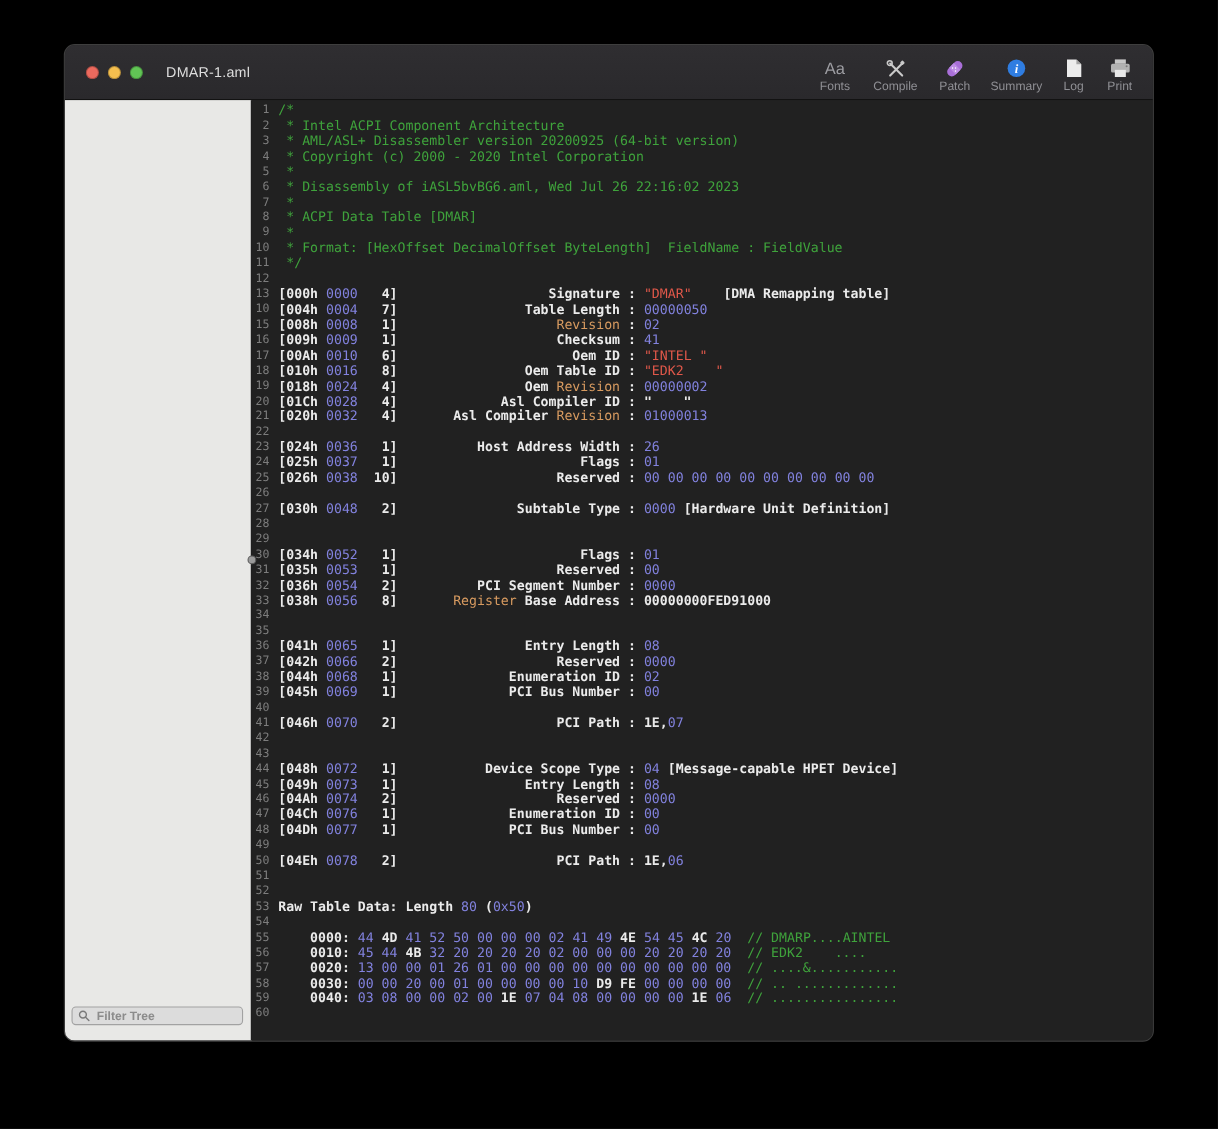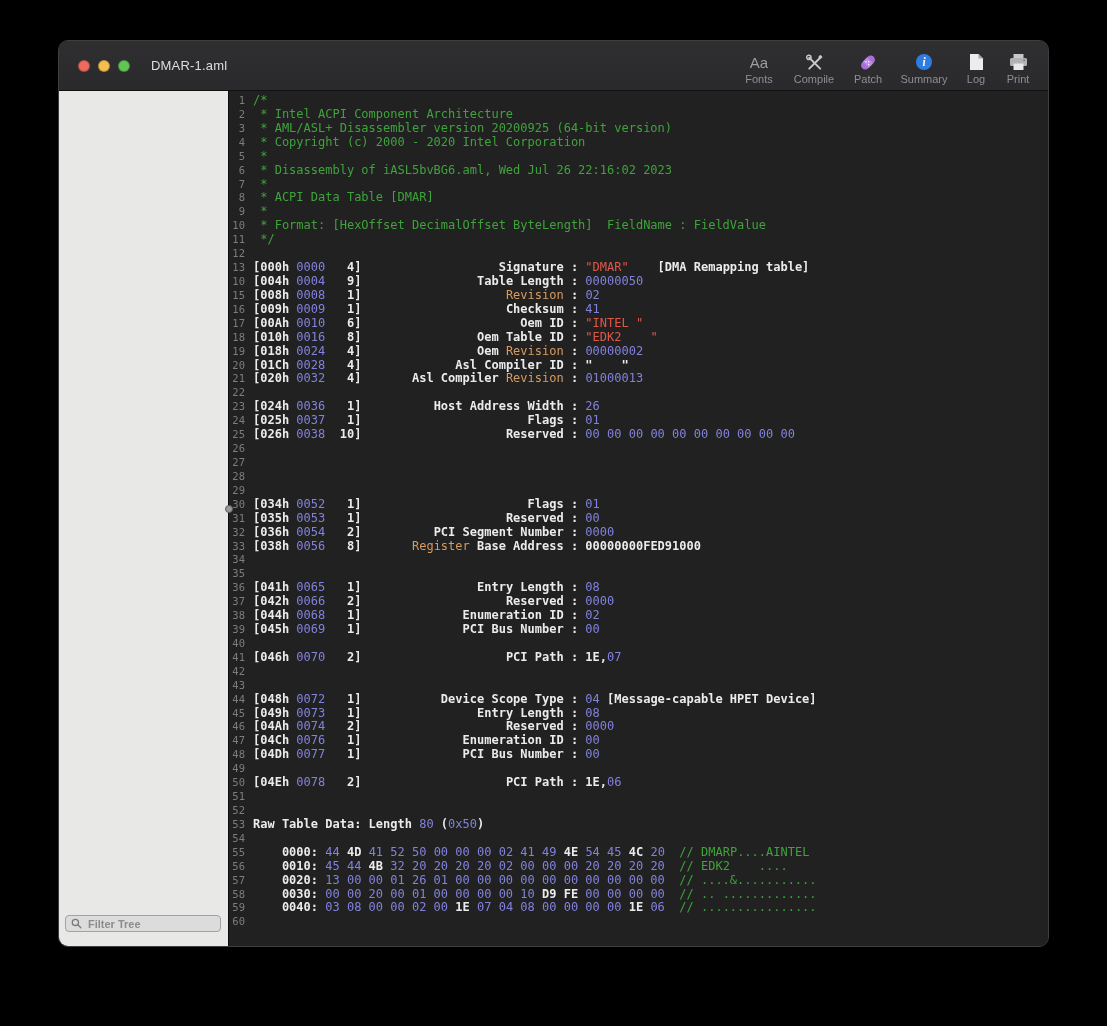--- a/index.html
+++ b/index.html
@@ -197,34 +197,34 @@
           <div class="line"><span class="ln">4</span><span class="lc"><span class="tok-c"> * Copyright (c) 2000 - 2020 Intel Corporation</span></span></div>
           <div class="line"><span class="ln">5</span><span class="lc"><span class="tok-c"> * </span></span></div>
           <div class="line"><span class="ln">6</span><span class="lc"><span class="tok-c"> * Disassembly of iASL5bvBG6.aml, Wed Jul 26 22:16:02 2023</span></span></div>
           <div class="line"><span class="ln">7</span><span class="lc"><span class="tok-c"> * </span></span></div>
           <div class="line"><span class="ln">8</span><span class="lc"><span class="tok-c"> * ACPI Data Table [DMAR]</span></span></div>
           <div class="line"><span class="ln">9</span><span class="lc"><span class="tok-c"> * </span></span></div>
           <div class="line"><span class="ln">10</span><span class="lc"><span class="tok-c"> * Format: [HexOffset DecimalOffset ByteLength]  FieldName : FieldValue</span></span></div>
           <div class="line"><span class="ln">11</span><span class="lc"><span class="tok-c"> */</span></span></div>
           <div class="line"><span class="ln">12</span><span class="lc"></span></div>
           <div class="line"><span class="ln">13</span><span class="lc"><span class="tok-w">[000h </span><span class="tok-n">0000</span><span class="tok-w">   4]                   Signature : </span><span class="tok-s">"DMAR"</span><span class="tok-w">    [DMA Remapping table]</span></span></div>
-          <div class="line"><span class="ln">10</span><span class="lc"><span class="tok-w">[004h </span><span class="tok-n">0004</span><span class="tok-w">   9]                Table Length : </span><span class="tok-n">00000050</span></span></div>
+          <div class="line"><span class="ln">10</span><span class="lc"><span class="tok-w">[004h </span><span class="tok-n">0004</span><span class="tok-w">   7]                Table Length : </span><span class="tok-n">00000050</span></span></div>
           <div class="line"><span class="ln">15</span><span class="lc"><span class="tok-w">[008h </span><span class="tok-n">0008</span><span class="tok-w">   1]                    </span><span class="tok-k">Revision</span><span class="tok-w"> : </span><span class="tok-n">02</span></span></div>
           <div class="line"><span class="ln">16</span><span class="lc"><span class="tok-w">[009h </span><span class="tok-n">0009</span><span class="tok-w">   1]                    Checksum : </span><span class="tok-n">41</span></span></div>
           <div class="line"><span class="ln">17</span><span class="lc"><span class="tok-w">[00Ah </span><span class="tok-n">0010</span><span class="tok-w">   6]                      Oem ID : </span><span class="tok-s">"INTEL "</span></span></div>
           <div class="line"><span class="ln">18</span><span class="lc"><span class="tok-w">[010h </span><span class="tok-n">0016</span><span class="tok-w">   8]                Oem Table ID : </span><span class="tok-s">"EDK2    "</span></span></div>
           <div class="line"><span class="ln">19</span><span class="lc"><span class="tok-w">[018h </span><span class="tok-n">0024</span><span class="tok-w">   4]                Oem </span><span class="tok-k">Revision</span><span class="tok-w"> : </span><span class="tok-n">00000002</span></span></div>
           <div class="line"><span class="ln">20</span><span class="lc"><span class="tok-w">[01Ch </span><span class="tok-n">0028</span><span class="tok-w">   4]             Asl Compiler ID : "    "</span></span></div>
           <div class="line"><span class="ln">21</span><span class="lc"><span class="tok-w">[020h </span><span class="tok-n">0032</span><span class="tok-w">   4]       Asl Compiler </span><span class="tok-k">Revision</span><span class="tok-w"> : </span><span class="tok-n">01000013</span></span></div>
           <div class="line"><span class="ln">22</span><span class="lc"></span></div>
           <div class="line"><span class="ln">23</span><span class="lc"><span class="tok-w">[024h </span><span class="tok-n">0036</span><span class="tok-w">   1]          Host Address Width : </span><span class="tok-n">26</span></span></div>
           <div class="line"><span class="ln">24</span><span class="lc"><span class="tok-w">[025h </span><span class="tok-n">0037</span><span class="tok-w">   1]                       Flags : </span><span class="tok-n">01</span></span></div>
           <div class="line"><span class="ln">25</span><span class="lc"><span class="tok-w">[026h </span><span class="tok-n">0038</span><span class="tok-w">  10]                    Reserved : </span><span class="tok-n">00 00 00 00 00 00 00 00 00 00</span></span></div>
           <div class="line"><span class="ln">26</span><span class="lc"></span></div>
-          <div class="line"><span class="ln">27</span></div>
+          <div class="line"><span class="ln">27</span><span class="lc"><span class="tok-w">[030h </span><span class="tok-n">0048</span><span class="tok-w">   2]               Subtable Type : </span><span class="tok-n">0000</span><span class="tok-w"> [Hardware Unit Definition]</span></span></div>
           <div class="line"><span class="ln">28</span></div>
           <div class="line"><span class="ln">29</span><span class="lc"></span></div>
           <div class="line"><span class="ln">30</span><span class="lc"><span class="tok-w">[034h </span><span class="tok-n">0052</span><span class="tok-w">   1]                       Flags : </span><span class="tok-n">01</span></span></div>
           <div class="line"><span class="ln">31</span><span class="lc"><span class="tok-w">[035h </span><span class="tok-n">0053</span><span class="tok-w">   1]                    Reserved : </span><span class="tok-n">00</span></span></div>
           <div class="line"><span class="ln">32</span><span class="lc"><span class="tok-w">[036h </span><span class="tok-n">0054</span><span class="tok-w">   2]          PCI Segment Number : </span><span class="tok-n">0000</span></span></div>
           <div class="line"><span class="ln">33</span><span class="lc"><span class="tok-w">[038h </span><span class="tok-n">0056</span><span class="tok-w">   8]       </span><span class="tok-k">Register</span><span class="tok-w"> Base Address : 00000000FED91000</span></span></div>
           <div class="line"><span class="ln">34</span><span class="lc"></span></div>
           <div class="line"><span class="ln">35</span></div>
           <div class="line"><span class="ln">36</span><span class="lc"><span class="tok-w">[041h </span><span class="tok-n">0065</span><span class="tok-w">   1]                Entry Length : </span><span class="tok-n">08</span></span></div>
           <div class="line"><span class="ln">37</span><span class="lc"><span class="tok-w">[042h </span><span class="tok-n">0066</span><span class="tok-w">   2]                    Reserved : </span><span class="tok-n">0000</span></span></div>

